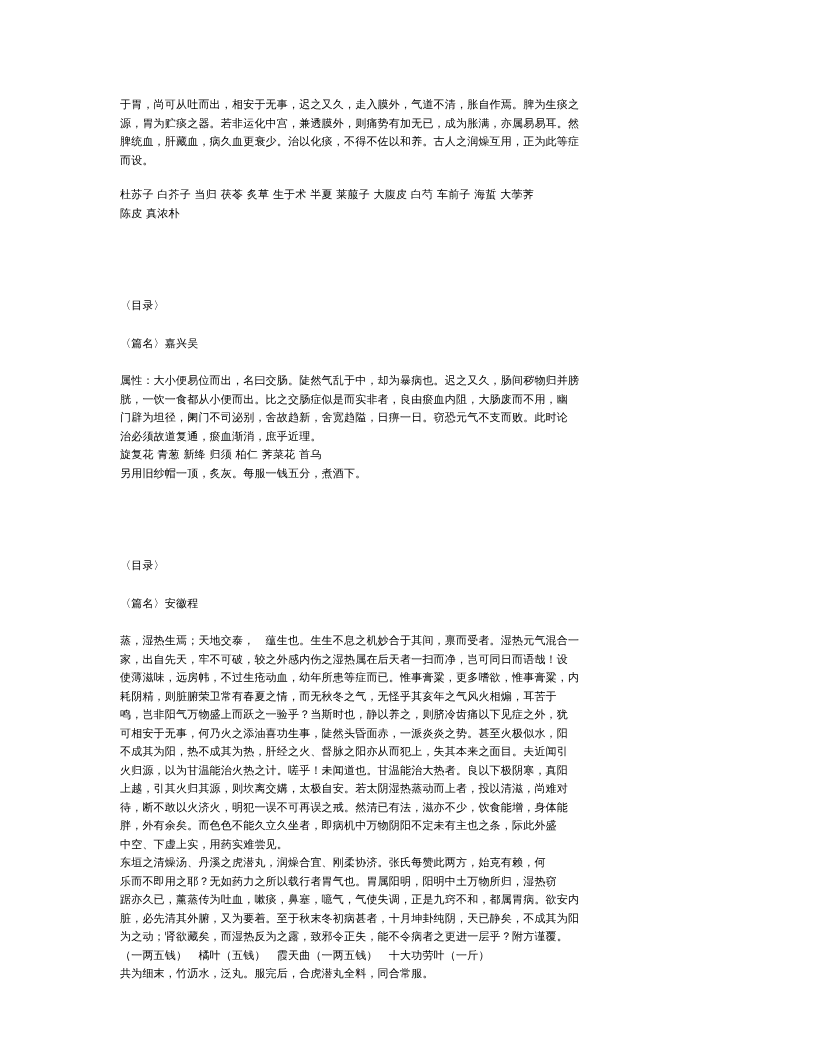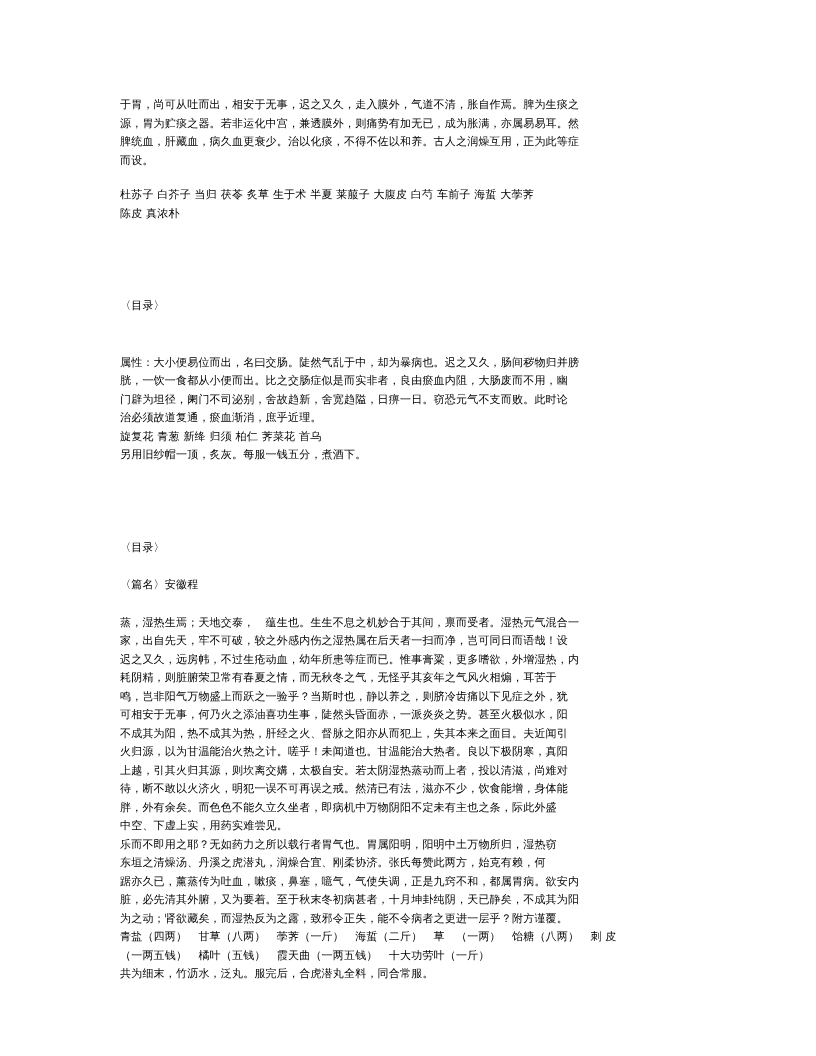--- a/index.html
+++ b/index.html
@@ -28,20 +28,21 @@
       <div class="line">杜苏子 白芥子 当归 茯苓 炙草 生于术 半夏 莱菔子 大腹皮 白芍 车前子 海蜇 大荸荠</div>
       <div class="line">陈皮 真浓朴</div>
     </div>
   </div>
 
   <div class="gap-lg"></div>
 
   <div>
     <div class="line">〈目录〉</div>
     <div class="gap-md"></div>
+    <div class="line">〈篇名〉嘉兴吴</div>
     <div class="gap-md"></div>
     <div>
       <div class="line">属性：大小便易位而出，名曰交肠。陡然气乱于中，却为暴病也。迟之又久，肠间秽物归并膀</div>
       <div class="line">胱，一饮一食都从小便而出。比之交肠症似是而实非者，良由瘀血内阻，大肠废而不用，幽</div>
       <div class="line">门辟为坦径，阑门不司泌别，舍故趋新，舍宽趋隘，日痹一日。窃恐元气不支而败。此时论</div>
       <div class="line">治必须故道复通，瘀血渐消，庶乎近理。</div>
     </div>
     <div class="line">旋复花 青葱 新绛 归须 柏仁 荠菜花 首乌</div>
     <div class="line">另用旧纱帽一顶，炙灰。每服一钱五分，煮酒下。</div>
   </div>
@@ -49,38 +50,37 @@
   <div class="gap-lg"></div>
 
   <div>
     <div class="line">〈目录〉</div>
     <div class="gap-md"></div>
     <div class="line">〈篇名〉安徽程</div>
     <div class="gap-md"></div>
     <div>
       <div class="line">蒸，湿热生焉；天地交泰，　蕴生也。生生不息之机妙合于其间，禀而受者。湿热元气混合一</div>
       <div class="line">家，出自先天，牢不可破，较之外感内伤之湿热属在后天者一扫而净，岂可同日而语哉！设</div>
-      <div class="line">迟之又久，远房帏，不过生疮动血，幼年所患等症而已。惟事膏粱，更多嗜欲，外增湿热，内</div>
+      <div class="line">使薄滋味，远房帏，不过生疮动血，幼年所患等症而已。惟事膏粱，更多嗜欲，惟事膏粱，内</div>
       <div class="line">耗阴精，则脏腑荣卫常有春夏之情，而无秋冬之气，无怪乎其亥年之气风火相煽，耳苦于</div>
       <div class="line">鸣，岂非阳气万物盛上而跃之一验乎？当斯时也，静以养之，则脐冷齿痛以下见症之外，犹</div>
       <div class="line">可相安于无事，何乃火之添油喜功生事，陡然头昏面赤，一派炎炎之势。甚至火极似水，阳</div>
       <div class="line">不成其为阳，热不成其为热，肝经之火、督脉之阳亦从而犯上，失其本来之面目。夫近闻引</div>
       <div class="line">火归源，以为甘温能治火热之计。嗟乎！未闻道也。甘温能治大热者。良以下极阴寒，真阳</div>
       <div class="line">上越，引其火归其源，则坎离交媾，太极自安。若太阴湿热蒸动而上者，投以清滋，尚难对</div>
       <div class="line">待，断不敢以火济火，明犯一误不可再误之戒。然清已有法，滋亦不少，饮食能增，身体能</div>
       <div class="line">胖，外有余矣。而色色不能久立久坐者，即病机中万物阴阳不定未有主也之条，际此外盛</div>
       <div class="line">中空、下虚上实，用药实难尝见。</div>
     </div>
     <div>
+      <div class="line">东垣之清燥汤、丹溪之虎潜丸，润燥合宜、刚柔协济。张氏每赞此两方，始克有赖，何</div>
       <div class="line">乐而不即用之耶？无如药力之所以载行者胃气也。胃属阳明，阳明中土万物所归，湿热窃</div>
-      <div class="line">东垣之清燥汤、丹溪之虎潜丸，润燥合宜、刚柔协济。张氏每赞此两方，始克有赖，何</div>
       <div class="line">踞亦久已，薰蒸传为吐血，嗽痰，鼻塞，噫气，气使失调，正是九窍不和，都属胃病。欲安内</div>
       <div class="line">脏，必先清其外腑，又为要着。至于秋末冬初病甚者，十月坤卦纯阴，天已静矣，不成其为阳</div>
       <div class="line">为之动；肾欲藏矣，而湿热反为之露，致邪令正失，能不令病者之更进一层乎？附方谨覆。</div>
     </div>
     <div>
-      <div class="line">青盐（四两）　甘草（八两）　荸荠（一斤）　海蜇（二斤）　草　（一两）　饴糖（八两）　刺 皮</div>
       <div class="line">（一两五钱）　橘叶（五钱）　霞天曲（一两五钱）　十大功劳叶（一斤）</div>
     </div>
     <div class="line">共为细末，竹沥水，泛丸。服完后，合虎潜丸全料，同合常服。</div>
   </div>
 
 </div>
 
 </body></html>

